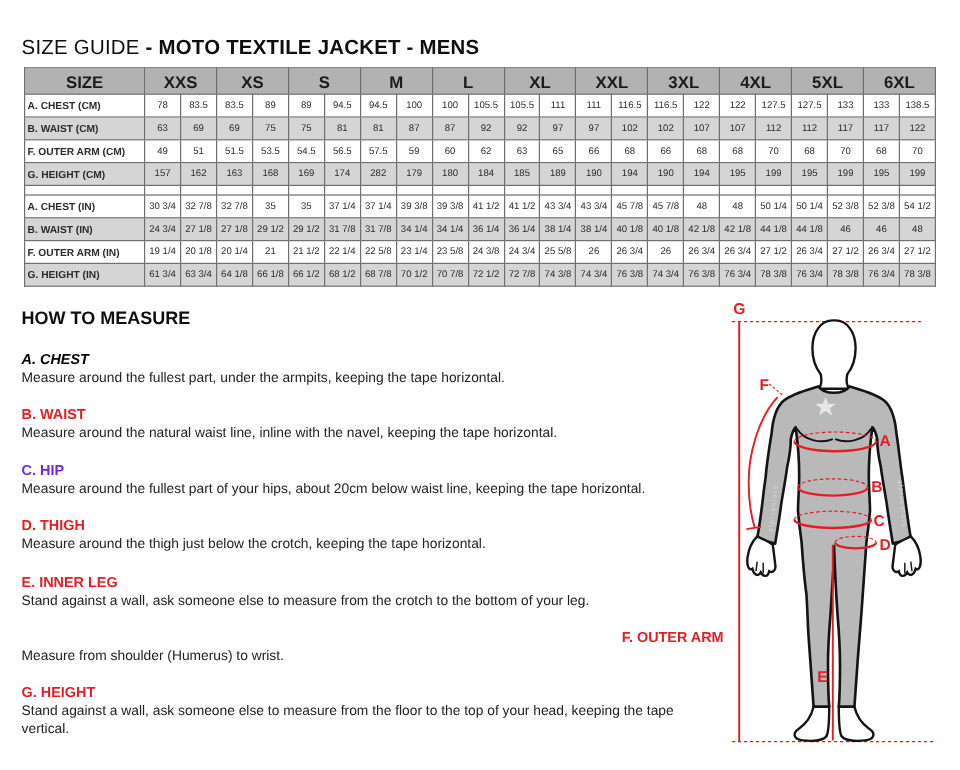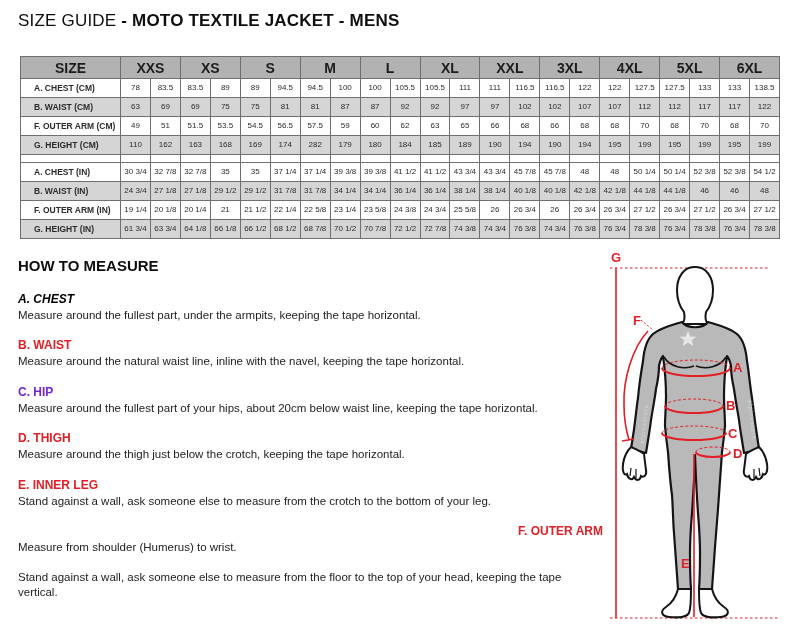--- a/index.html
+++ b/index.html
@@ -2,36 +2,36 @@
 <html><head>
 <meta charset="utf-8">
 <style>
   html,body{margin:0;padding:0;}
   body{
     width:800px;height:642px;position:relative;overflow:hidden;
     background:#ffffff;color:#1a1a1a;
     font-family:"Liberation Sans",sans-serif;
   }
   
-  .page-title{position:absolute;left:18px;top:11px;font-size:17px;color:#0e0e0e;letter-spacing:.2px;}
+  .page-title{position:absolute;left:18px;top:30px;font-size:17px;color:#0e0e0e;letter-spacing:.2px;}
   .page-title .t-prefix{font-weight:400;}
   .page-title .t-main{font-weight:700;}
   
   table.size-table{
     position:absolute;left:20px;top:56px;width:760px;
     border-collapse:collapse;table-layout:fixed;
     border:1px solid #4a4a4a;
   }
   .size-table th,.size-table td{
     border:1px solid #6f6f6f;text-align:center;padding:0;
     font-size:8px;color:#2b2b2b;height:18px;line-height:1;
     white-space:nowrap;overflow:hidden;
   }
   .size-table thead th{background:#b2b2b2;font-weight:700;font-size:14px;height:21px;color:#1c1c1c;}
-  .size-table .row-label{text-align:left;padding-left:13px;font-weight:700;font-size:8.5px;background:#fff;}
+  .size-table .row-label{text-align:left;padding-left:2px;font-weight:700;font-size:8.5px;background:#fff;}
   .size-table tr.shade td,.size-table tr.shade .row-label{background:#d5d5d5;}
   .size-table tr.plain td,.size-table tr.plain .row-label{background:#ffffff;}
   .size-table tr.spacer td,.size-table tr.spacer th{height:7px;background:#fff;}
   
   .measure{position:absolute;left:18px;top:257px;width:585px;}
   .measure-heading{font-size:15px;font-weight:700;color:#0e0e0e;margin:0 0 18px 0;}
   .m-item{margin:0 0 16px 0;}
   .m-label{font-size:12px;font-weight:700;margin:0 0 2px 0;}
   .m-text{font-size:11.5px;color:#222;margin:0;line-height:1.25;}
   
@@ -158,21 +158,21 @@
         <td>68</td>
         <td>68</td>
         <td>70</td>
         <td>68</td>
         <td>70</td>
         <td>68</td>
         <td>70</td>
       </tr>
       <tr class="shade">
         <th class="row-label">G. HEIGHT (CM)</th>
-        <td>110</td>
+        <td>157</td>
         <td>162</td>
         <td>163</td>
         <td>168</td>
         <td>169</td>
         <td>174</td>
         <td>282</td>
         <td>179</td>
         <td>180</td>
         <td>184</td>
         <td>185</td>
@@ -337,20 +337,21 @@
       </div>
       <div class="m-item">
         <p class="m-label" style="color: rgb(227, 30, 36);">E. INNER LEG</p>
         <p class="m-text">Stand against a wall, ask someone else to measure from the crotch to the bottom of your leg.</p>
       </div>
       <div class="m-item">
         <p class="m-label" style="color: rgb(227, 30, 36); text-align: right;">F. OUTER ARM</p>
         <p class="m-text">Measure from shoulder (Humerus) to wrist.</p>
       </div>
       <div class="m-item">
+        <p class="m-label" style="color: rgb(227, 30, 36);">G. HEIGHT</p>
         <p class="m-text">Stand against a wall, ask someone else to measure from the floor to the top of your head, keeping the tape vertical.</p>
       </div>
     </div>
 </div>
 
 <div class="figure-wrap">
 <svg width="200" height="402" viewBox="0 0 200 402" xmlns="http://www.w3.org/2000/svg">
 
   <text class="fig-letter" x="16" y="22" fill="#e31e24" text-anchor="middle">G</text>
   <path d="M 10 28 L 168 28" stroke="#e31e24" stroke-width="1" stroke-dasharray="2.5 2.5" fill="none"></path>

